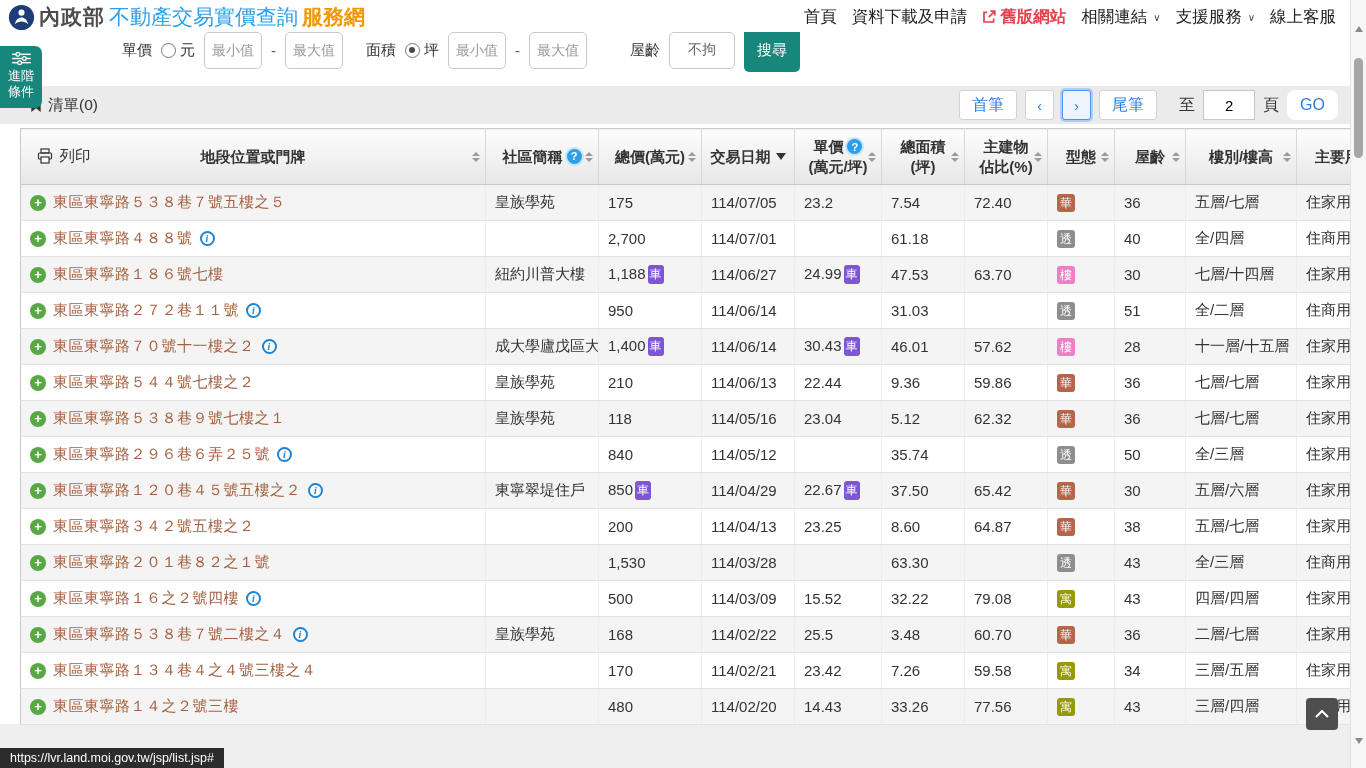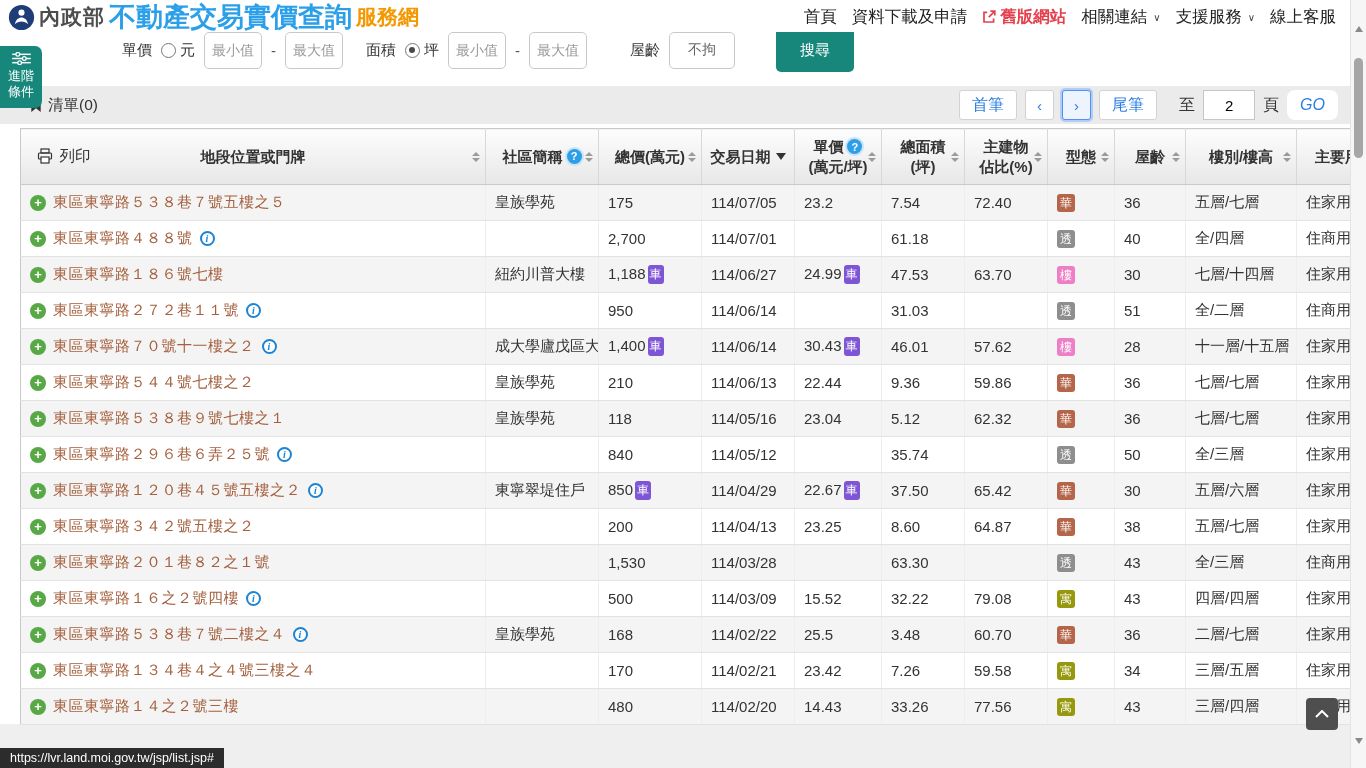--- a/index.html
+++ b/index.html
@@ -5,21 +5,21 @@
   html,body{margin:0;padding:0;}
   body{width:1366px;height:768px;overflow:hidden;position:relative;background:#fff;
        font-family:"Liberation Sans","DejaVu Sans",sans-serif;color:#333;}
   .page{position:absolute;inset:0;}
 
   
   .header{position:absolute;top:0;left:0;right:16px;height:32px;background:#fff;z-index:6;
           display:flex;align-items:center;justify-content:space-between;padding:2px 8px 0 8px;box-sizing:border-box;}
   .brand{display:flex;align-items:center;gap:4px;cursor:pointer;}
   .brand .ministry{font-size:21px;font-weight:700;color:#4d4d4d;letter-spacing:1px;}
-  .brand .t-blue{font-size:27px;font-weight:700;color:var(--brand-blue);}
+  .brand .t-blue{font-size:21px;font-weight:400;color:var(--brand-blue);}
   .brand .t-orange{font-size:21px;font-weight:700;color:var(--brand-orange);}
   .top-nav{display:flex;align-items:center;gap:15px;font-size:16.5px;margin-right:6px;}
   .nav-item{color:#222;text-decoration:none;display:flex;align-items:center;gap:4px;cursor:pointer;white-space:nowrap;}
   .nav-item.nav-red{color:var(--nav-red);font-weight:700;}
   .nav-item .ext{width:14px;height:14px;}
   .nav-item .caret{font-size:10px;color:#444;margin-left:2px;}
 
   
   .filter-strip{position:absolute;top:32px;left:0;right:16px;height:44px;background:#fff;overflow:hidden;z-index:3;}
   .filter-row{position:absolute;top:-7px;left:122px;height:50px;display:flex;align-items:center;gap:9px;}
@@ -27,42 +27,42 @@
   .radio{display:flex;align-items:center;gap:4px;cursor:pointer;}
   .rb{width:15px;height:15px;border:1.5px solid #767676;border-radius:50%;display:inline-block;position:relative;background:#fff;box-sizing:border-box;}
   .rb.on::after{content:"";position:absolute;left:3px;top:3px;width:6px;height:6px;border-radius:50%;background:#4a4a4a;}
   .radio em{font-style:normal;font-size:15px;color:#333;}
   .f-num{width:58px;height:37px;border:1px solid #c9c9c9;border-radius:5px;font-size:14px;text-align:center;box-sizing:border-box;outline:none;color:#555;}
   .f-num::placeholder{color:#9a9a9a;}
   .dash{color:#555;font-size:15px;}
   .ml14{margin-left:14px;}
   .ml34{margin-left:34px;}
   .age-inp{width:66px;height:37px;border:1px solid #c9c9c9;border-radius:5px;font-size:14px;text-align:center;color:#666;box-sizing:border-box;outline:none;}
-  .search-btn{margin-left:32px;width:78px;height:44px;background:var(--teal);color:#fff;border:none;border-radius:5px;font-size:15px;cursor:pointer;}
+  .search-btn{margin-left:0;width:56px;height:44px;background:var(--teal);color:#fff;border:none;border-radius:5px;font-size:15px;cursor:pointer;}
 
   
   .adv-tab{position:absolute;top:46px;left:0;width:42px;background:var(--teal);color:#fff;z-index:7;
            border-radius:0 7px 7px 0;text-align:center;padding:6px 0 7px;cursor:pointer;}
   .adv-tab svg{display:block;margin:0 auto 3px;}
   .adv-label{display:inline-block;width:2.1em;font-size:13px;line-height:1.25;word-break:break-all;}
 
   
   .toolbar{position:absolute;top:86px;left:0;right:16px;height:38px;background:#ebebeb;z-index:2;
            display:flex;align-items:center;justify-content:space-between;padding:0 12px 0 30px;box-sizing:border-box;}
   .tb-left{display:flex;align-items:center;gap:30px;flex-direction:column;}
   .tb-item{display:flex;align-items:center;gap:6px;font-size:15.5px;color:#333;cursor:pointer;}
   .pagination{display:flex;align-items:center;gap:8px;}
   .pg-btn{background:#fff;border:1px solid #d2d2d2;border-radius:3px;color:var(--pg-blue);font-size:16px;
           height:30px;padding:0 12px;cursor:pointer;box-sizing:border-box;}
   .pg-btn.arrow{padding:0 11px;font-size:15px;}
   .pg-btn.focused{border-color:#4d90fe;box-shadow:0 0 0 2px rgba(77,144,254,.35);background:#eef4fe;}
   .pg-text{font-size:16px;color:#333;}
   .pg-to{margin-left:14px;}
   .pg-input{width:52px;height:30px;border:1px solid #c6c6c6;background:#fff;text-align:center;font-size:15px;box-sizing:border-box;outline:none;}
-  .go-btn{background:#fff;border:none;color:var(--pg-blue);font-size:16px;height:30px;padding:0 13px;cursor:pointer;border-radius:8px;font-style:italic;}
+  .go-btn{background:#fff;border:none;color:var(--pg-blue);font-size:16px;height:30px;padding:0 13px;cursor:pointer;border-radius:8px;}
 
   
   .table-wrap{position:absolute;top:128px;left:20px;width:1318px;z-index:1;}
   table{width:100%;border-collapse:collapse;table-layout:fixed;background:#fff;border:1px solid #c9c9c9;}
   th{background:linear-gradient(180deg,#fdfdfd,#e7e7e7);height:55px;font-size:15px;font-weight:700;color:#333;
      border-right:1px solid #d8d8d8;border-bottom:1px solid #c9c9c9;position:relative;padding:0 2px;cursor:pointer;}
   .th-inner{display:flex;align-items:center;justify-content:center;gap:5px;}
   .th-line{display:flex;align-items:center;justify-content:center;gap:4px;line-height:1.3;}
   .help{width:15px;height:15px;border-radius:50%;background:#2e9fe6;color:#fff;font-size:11px;font-weight:700;
         display:inline-flex;align-items:center;justify-content:center;box-shadow:0 0 0 2px #c8e4f8;cursor:pointer;}

